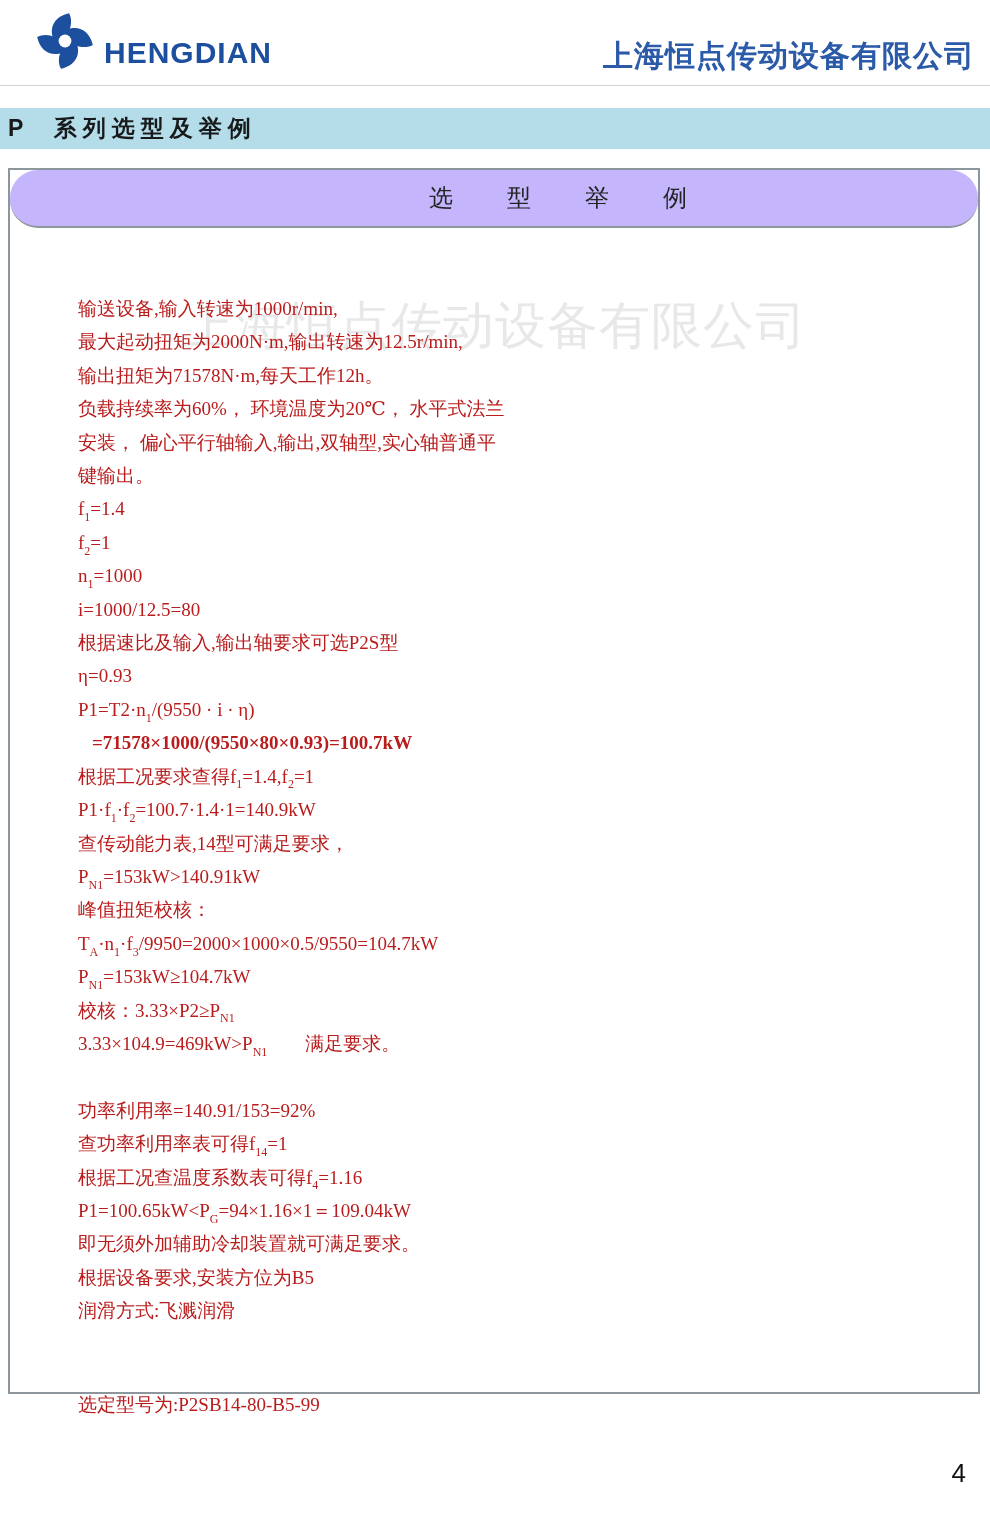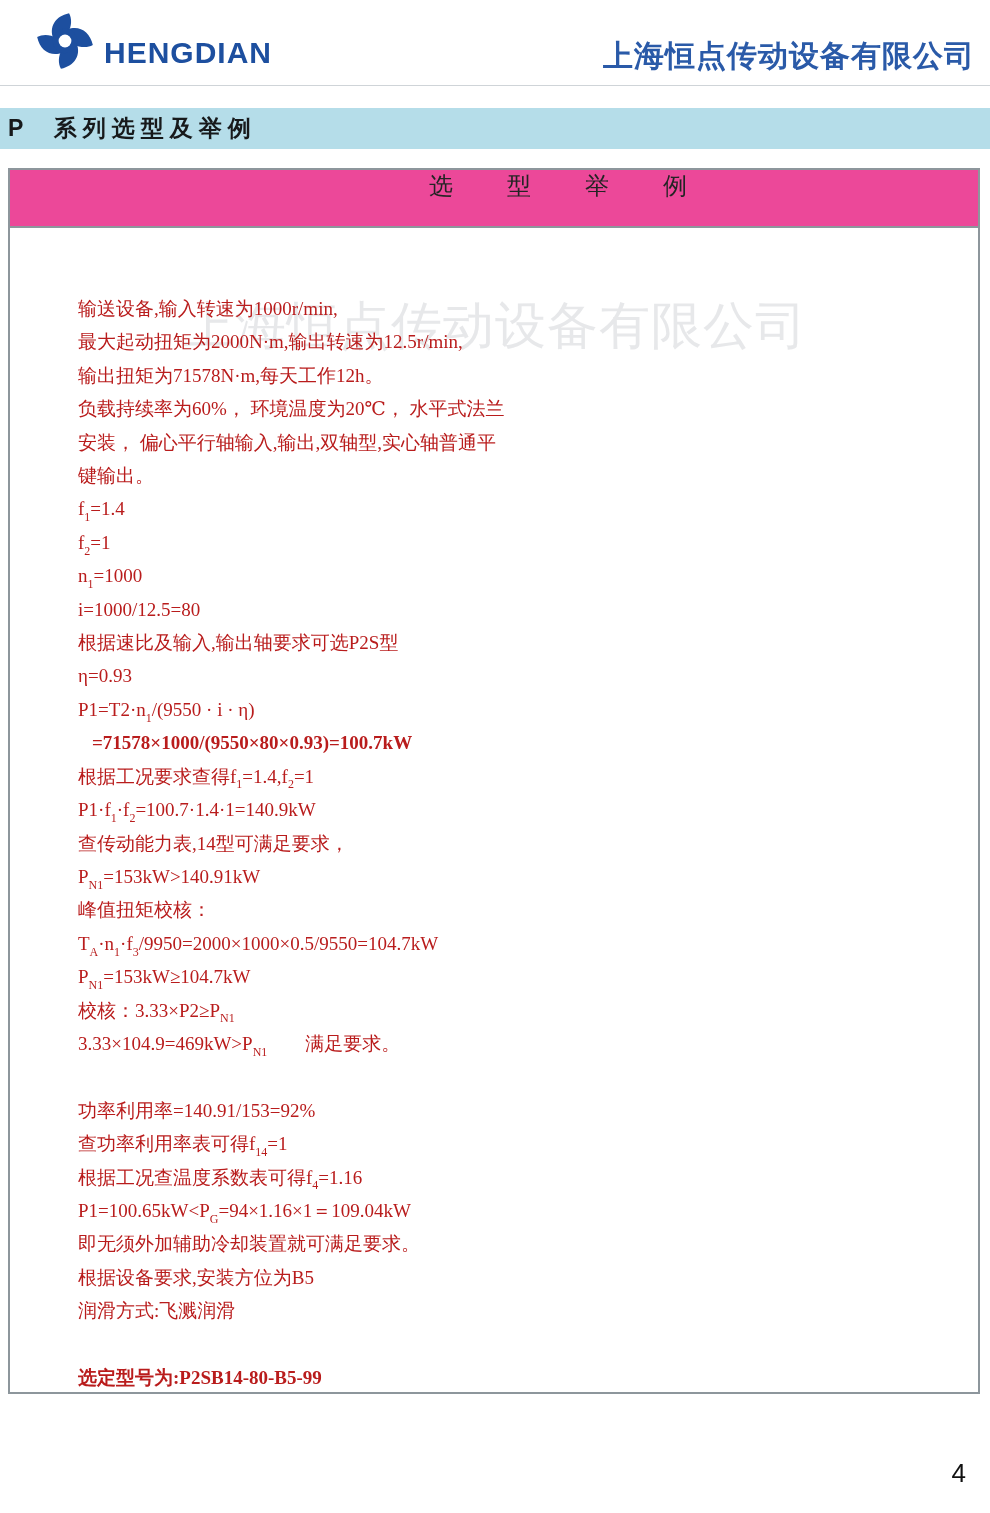--- a/index.html
+++ b/index.html
@@ -37,44 +37,45 @@
     font-family:"Liberation Sans","DejaVu Sans",sans-serif;
     font-size:23px; font-weight:600; color:#17191b;
     letter-spacing:6px; padding-left:8px; white-space:pre;
   }
   
   .box {
     position:absolute; left:8px; top:168px; width:972px; height:1226px;
     border:2px solid #8d969c; box-sizing:border-box; background:#ffffff;
   }
   .box-header {
-    height:56px; background:#ec4899; border-bottom:2px solid #8d969c;
-    display:flex; align-items:flex-start; justify-content:center;
+    height:56px; background:#c4b5fd; border-bottom:2px solid #8d969c;
+    display:flex; align-items:center; justify-content:center;
     box-sizing:content-box;
+    border-radius:28px;
   }
   .box-title {
     font-size:24px; color:#242424; white-space:pre; padding-left:130px;
     letter-spacing:2px;
   }
   
   .watermark {
     position:absolute; left:183px; top:292px;
     font-size:51px; color:rgba(170,174,178,0.28);
     letter-spacing:1px; white-space:nowrap; z-index:1;
     font-family:"Liberation Sans","DejaVu Sans",sans-serif;
   }
   
   .body-text {
     position:absolute; left:78px; top:292px; z-index:2;
     font-size:19px; color:#b91c1c; line-height:33.4px;
     white-space:pre;
   }
   .body-line { min-height:33.4px; }
   .body-line.indent { padding-left:14px;font-weight:bold; }
-  .body-line.bold { font-weight:bold; }
+  .body-line.bold { font-weight:normal;margin-top:27px; }
   .body-line sub {
     font-size:12px; line-height:0; position:relative; bottom:-1px;
   }
   
   .page-num {
     position:absolute; right:24px; top:1458px;
     font-family:"Liberation Sans","DejaVu Sans",sans-serif;
     font-size:26px; color:#111111;
   }
 </style>

